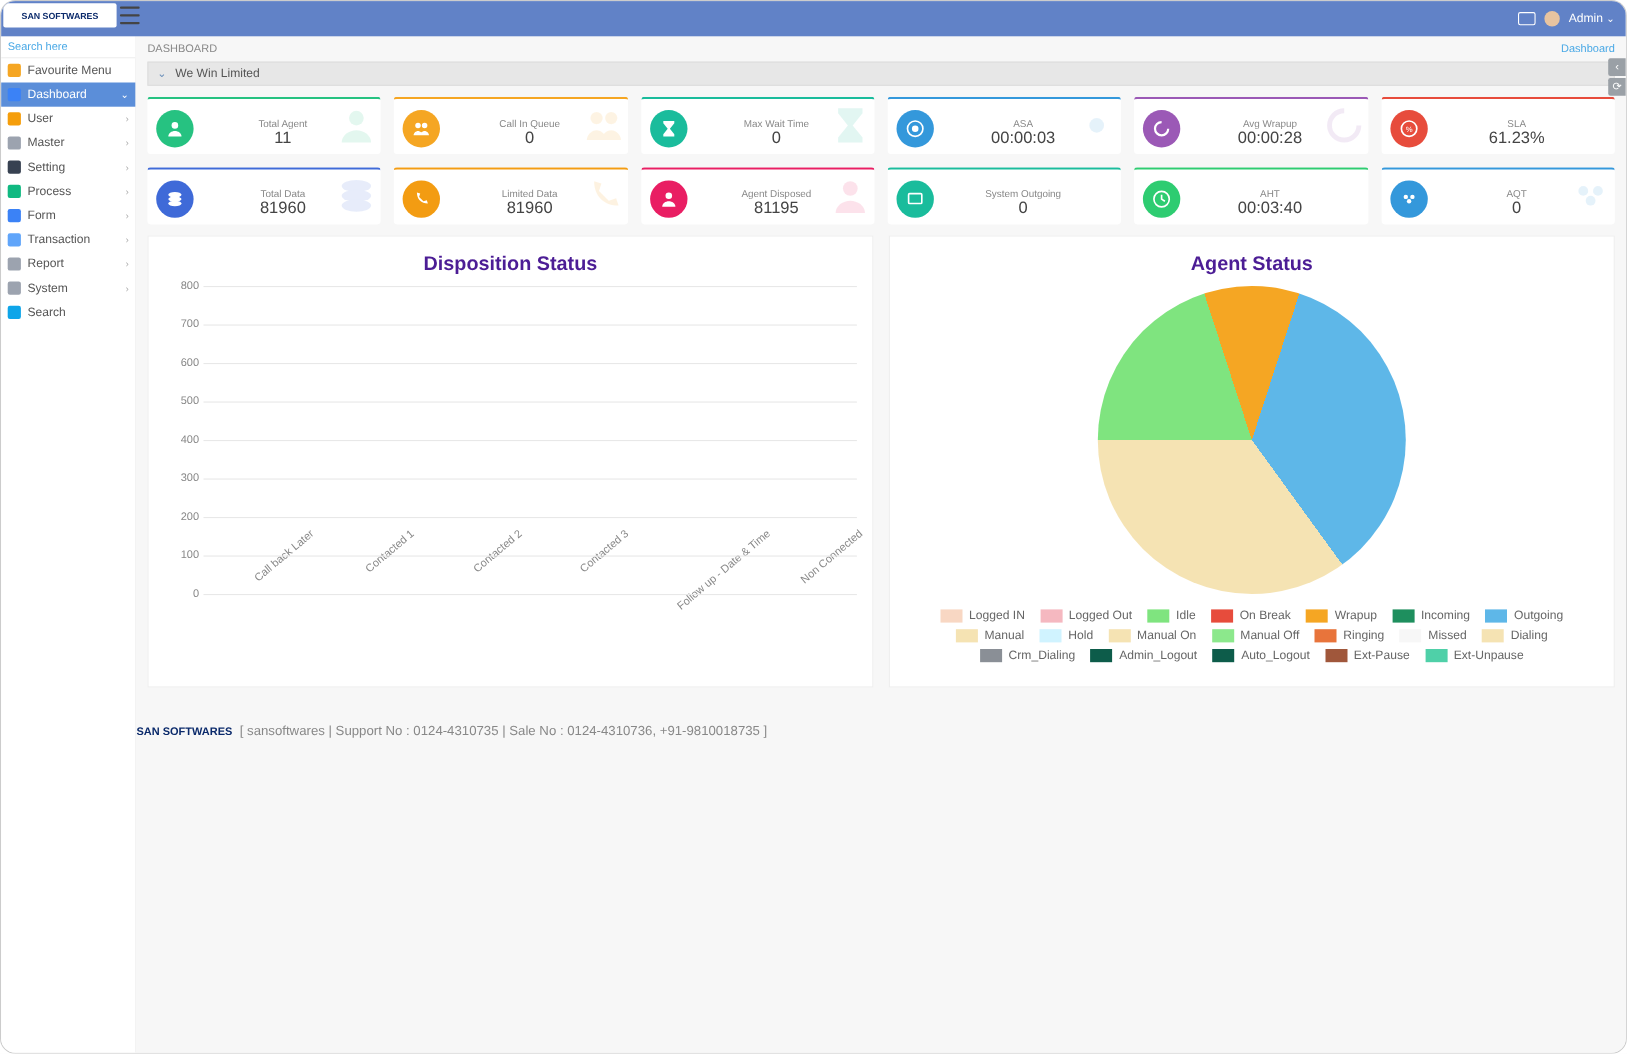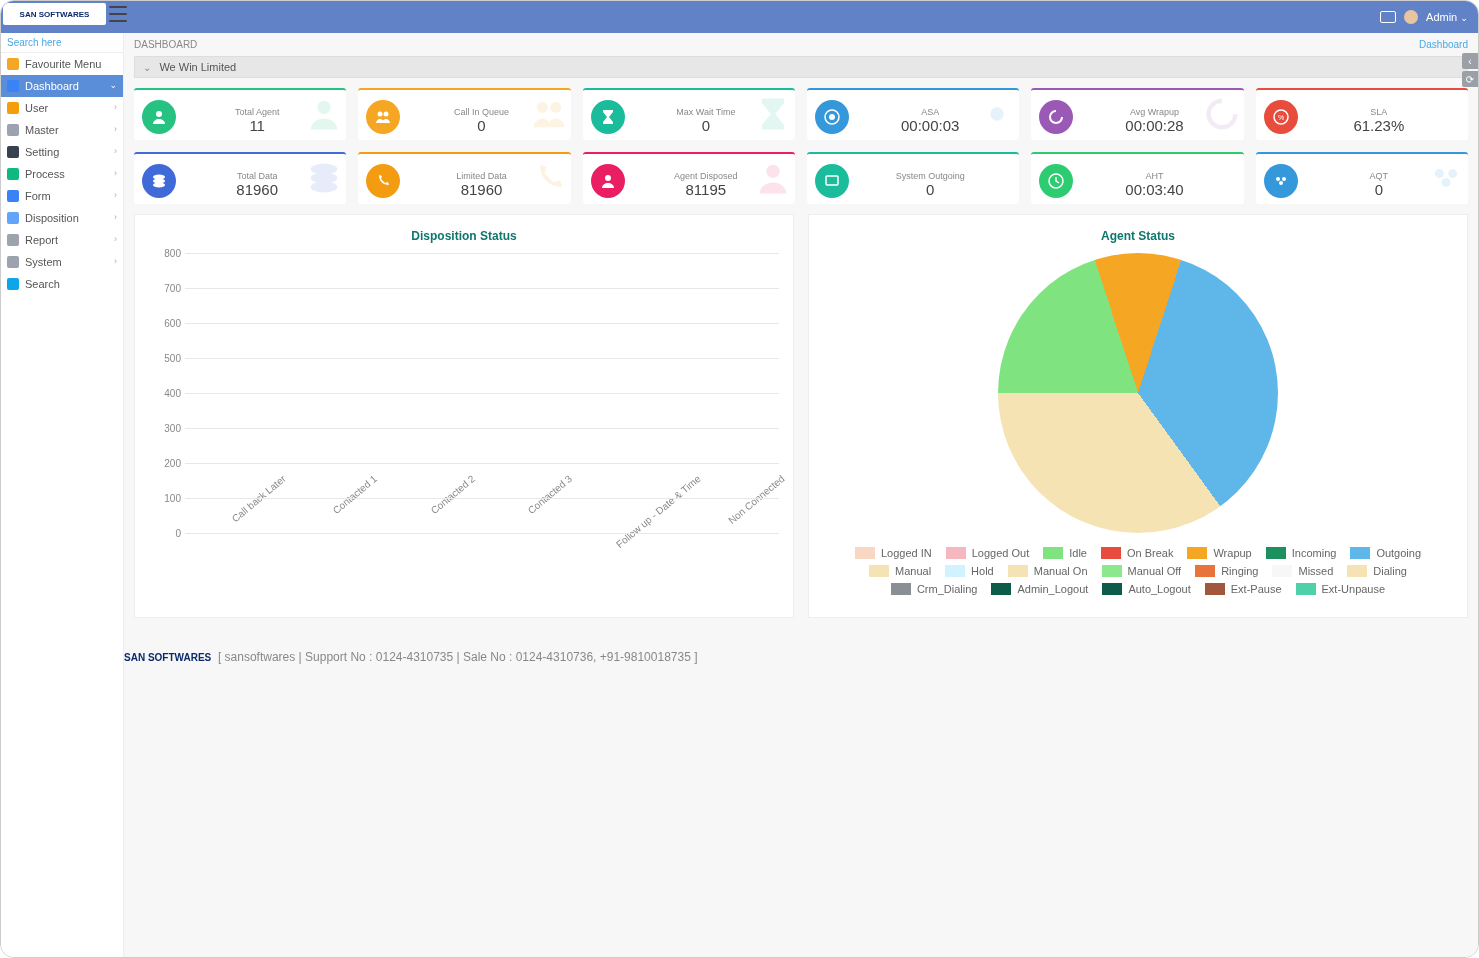--- a/index.html
+++ b/index.html
@@ -11,21 +11,21 @@
 .hamb{position:absolute;left:108px;top:5px;width:18px;height:16px;display:flex;flex-direction:column;justify-content:space-between;cursor:pointer}
 .hamb i{height:2px;background:#444;border-radius:1px}
 .tb-right{margin-left:auto;display:flex;align-items:center;gap:8px;padding-right:10px;color:#fff;font-size:11px}
 .tb-right .scr{width:16px;height:12px;border:1.5px solid #fff;border-radius:2px}
 .tb-right .av{width:14px;height:14px;border-radius:50%;background:#e8c4a0}
 .body{flex:1;display:flex;min-height:0}
 .sidebar{width:123px;background:#fff;border-right:1px solid #eee;display:flex;flex-direction:column;font-size:11px}
 .search{border:none;outline:none;padding:4px 6px;width:100%;font-size:10px;color:#4aa9e6;border-bottom:1px solid #eee}
 .search::placeholder{color:#4aa9e6}
 .menu{list-style:none}
-.menu li{display:flex;gap:6px;padding:5px 6px;color:#555;cursor:pointer;position:relative}
+.menu li{display:flex;align-items:center;gap:6px;padding:5px 6px;color:#555;cursor:pointer;position:relative}
 .menu li .chev{margin-left:auto;font-size:9px;color:#aaa}
 .menu li.active{background:#5b8ed9;color:#fff}
 .menu li.active .chev{color:#fff}
 .menu li .ico{width:12px;height:12px;border-radius:2px;display:inline-block}
 .content{flex:1;background:#f7f7f7;display:flex;flex-direction:column;min-width:0}
 .pagehdr{padding:6px 10px;font-size:10px;color:#888;display:flex}
 .pagehdr a{margin-left:auto;color:#4aa9e6;text-decoration:none;font-size:10px}
 .groupbar{margin:0 10px;background:#e7e7e7;border:1px solid #ddd;padding:4px 8px;font-size:11px;display:flex;align-items:center;gap:8px;color:#555}
 .groupbar .cv{color:#6a8fba;font-size:10px}
 .sidetools{position:absolute;right:0;top:52px;display:flex;flex-direction:column;gap:2px}
@@ -33,21 +33,21 @@
 .kpis{display:grid;grid-template-columns:repeat(6,1fr);gap:12px;padding:10px}
 .kpi{background:#fff;border-radius:3px;height:52px;display:flex;align-items:flex-end;padding:6px 8px;position:relative;overflow:hidden;border-top:2px solid var(--ac)}
 .kpi .circle{width:34px;height:34px;border-radius:50%;background:var(--ac);display:flex;align-items:center;justify-content:center;color:#fff}
 .kpi .circle svg{width:18px;height:18px;fill:#fff}
 .kpi .txt{flex:1;text-align:center}
 .kpi .txt .lbl{font-size:9px;color:#888}
 .kpi .txt .val{font-size:15px;color:#444}
 .kpi .bg{position:absolute;right:2px;width:40px;height:40px;opacity:.12}
 .charts{display:flex;gap:14px;padding:0 10px 10px}
 .card{background:#fff;border:1px solid #eee;flex:1;padding:14px;position:relative}
-.card h3{text-align:center;font-size:12px;color:#0f766e;font-weight:bold;margin-bottom:10px}
+.card h3{text-align:center;font-size:18px;color:#4c1d95;font-weight:bold;margin-bottom:10px}
 .barwrap{position:relative;height:280px;margin-left:36px}
 .ylab{position:absolute;left:-34px;width:30px;text-align:right;font-size:10px;color:#888;transform:translateY(-50%)}
 .grid{position:absolute;left:0;right:0;border-top:1px solid #e8e8e8}
 .bars{position:absolute;left:0;right:0;bottom:0;top:0;display:flex;align-items:flex-end}
 .barcol{flex:1;display:flex;flex-direction:column;align-items:center}
 .bar{width:62%;background:#48b0ea}
 .xlab{font-size:10px;color:#888;margin-top:8px;transform:rotate(-40deg);transform-origin:top right;white-space:nowrap;height:60px;position:relative;right:-14px}
 .pie{width:280px;height:280px;border-radius:50%;margin:0 auto}
 .legend{display:flex;flex-wrap:wrap;justify-content:center;gap:6px 14px;margin-top:14px;font-size:11px;color:#666}
 .legend span{display:flex;align-items:center;gap:6px}
@@ -112,21 +112,21 @@
             <span>Process</span>
             <span class="chev">›</span>
           </li>
           <li>
             <span class="ico" style="background:#3b82f6"></span>
             <span>Form</span>
             <span class="chev">›</span>
           </li>
           <li>
             <span class="ico" style="background:#60a5fa"></span>
-            <span>Disposition</span>
+            <span>Transaction</span>
             <span class="chev">›</span>
           </li>
           <li>
             <span class="ico" style="background:#9ca3af"></span>
             <span>Report</span>
             <span class="chev">›</span>
           </li>
           <li>
             <span class="ico" style="background:#9ca3af"></span>
             <span>System</span>

